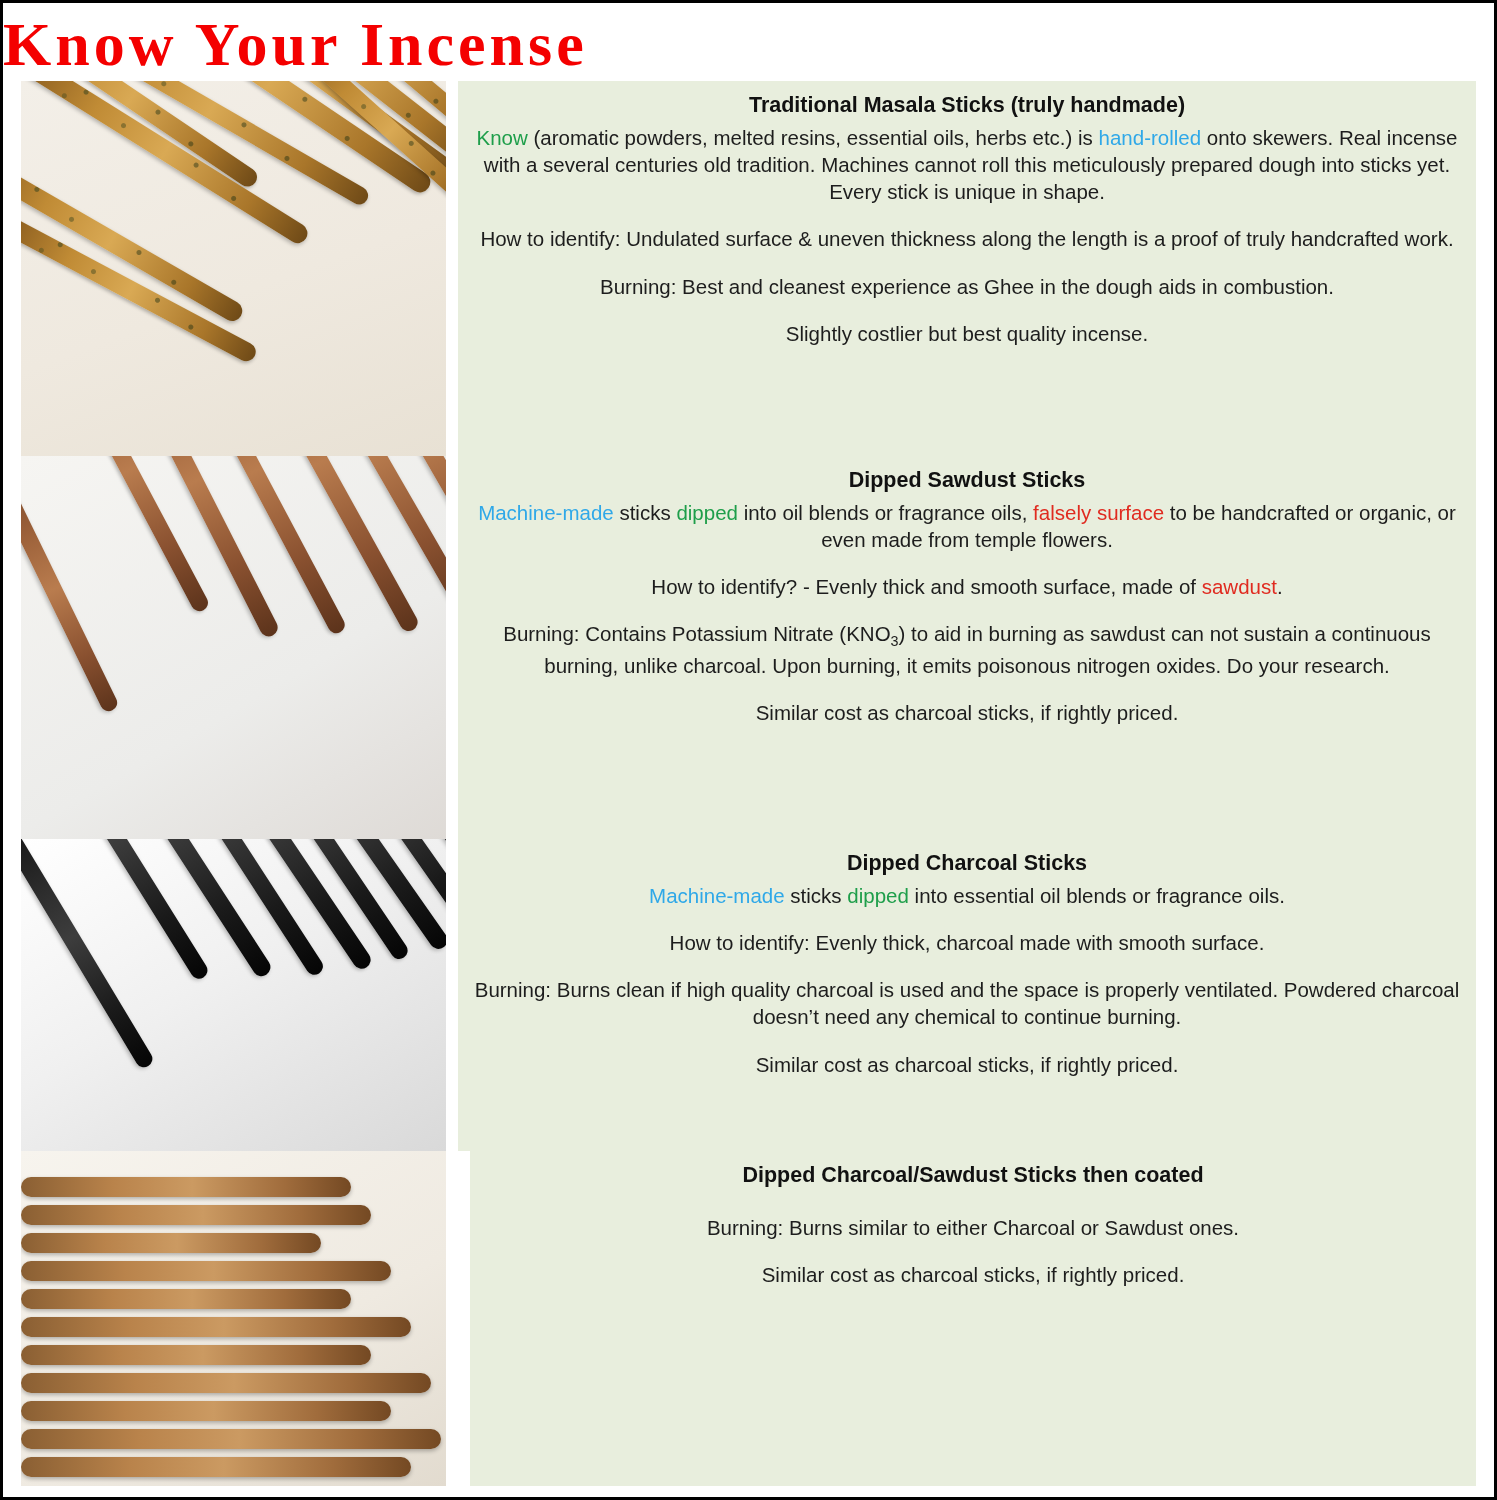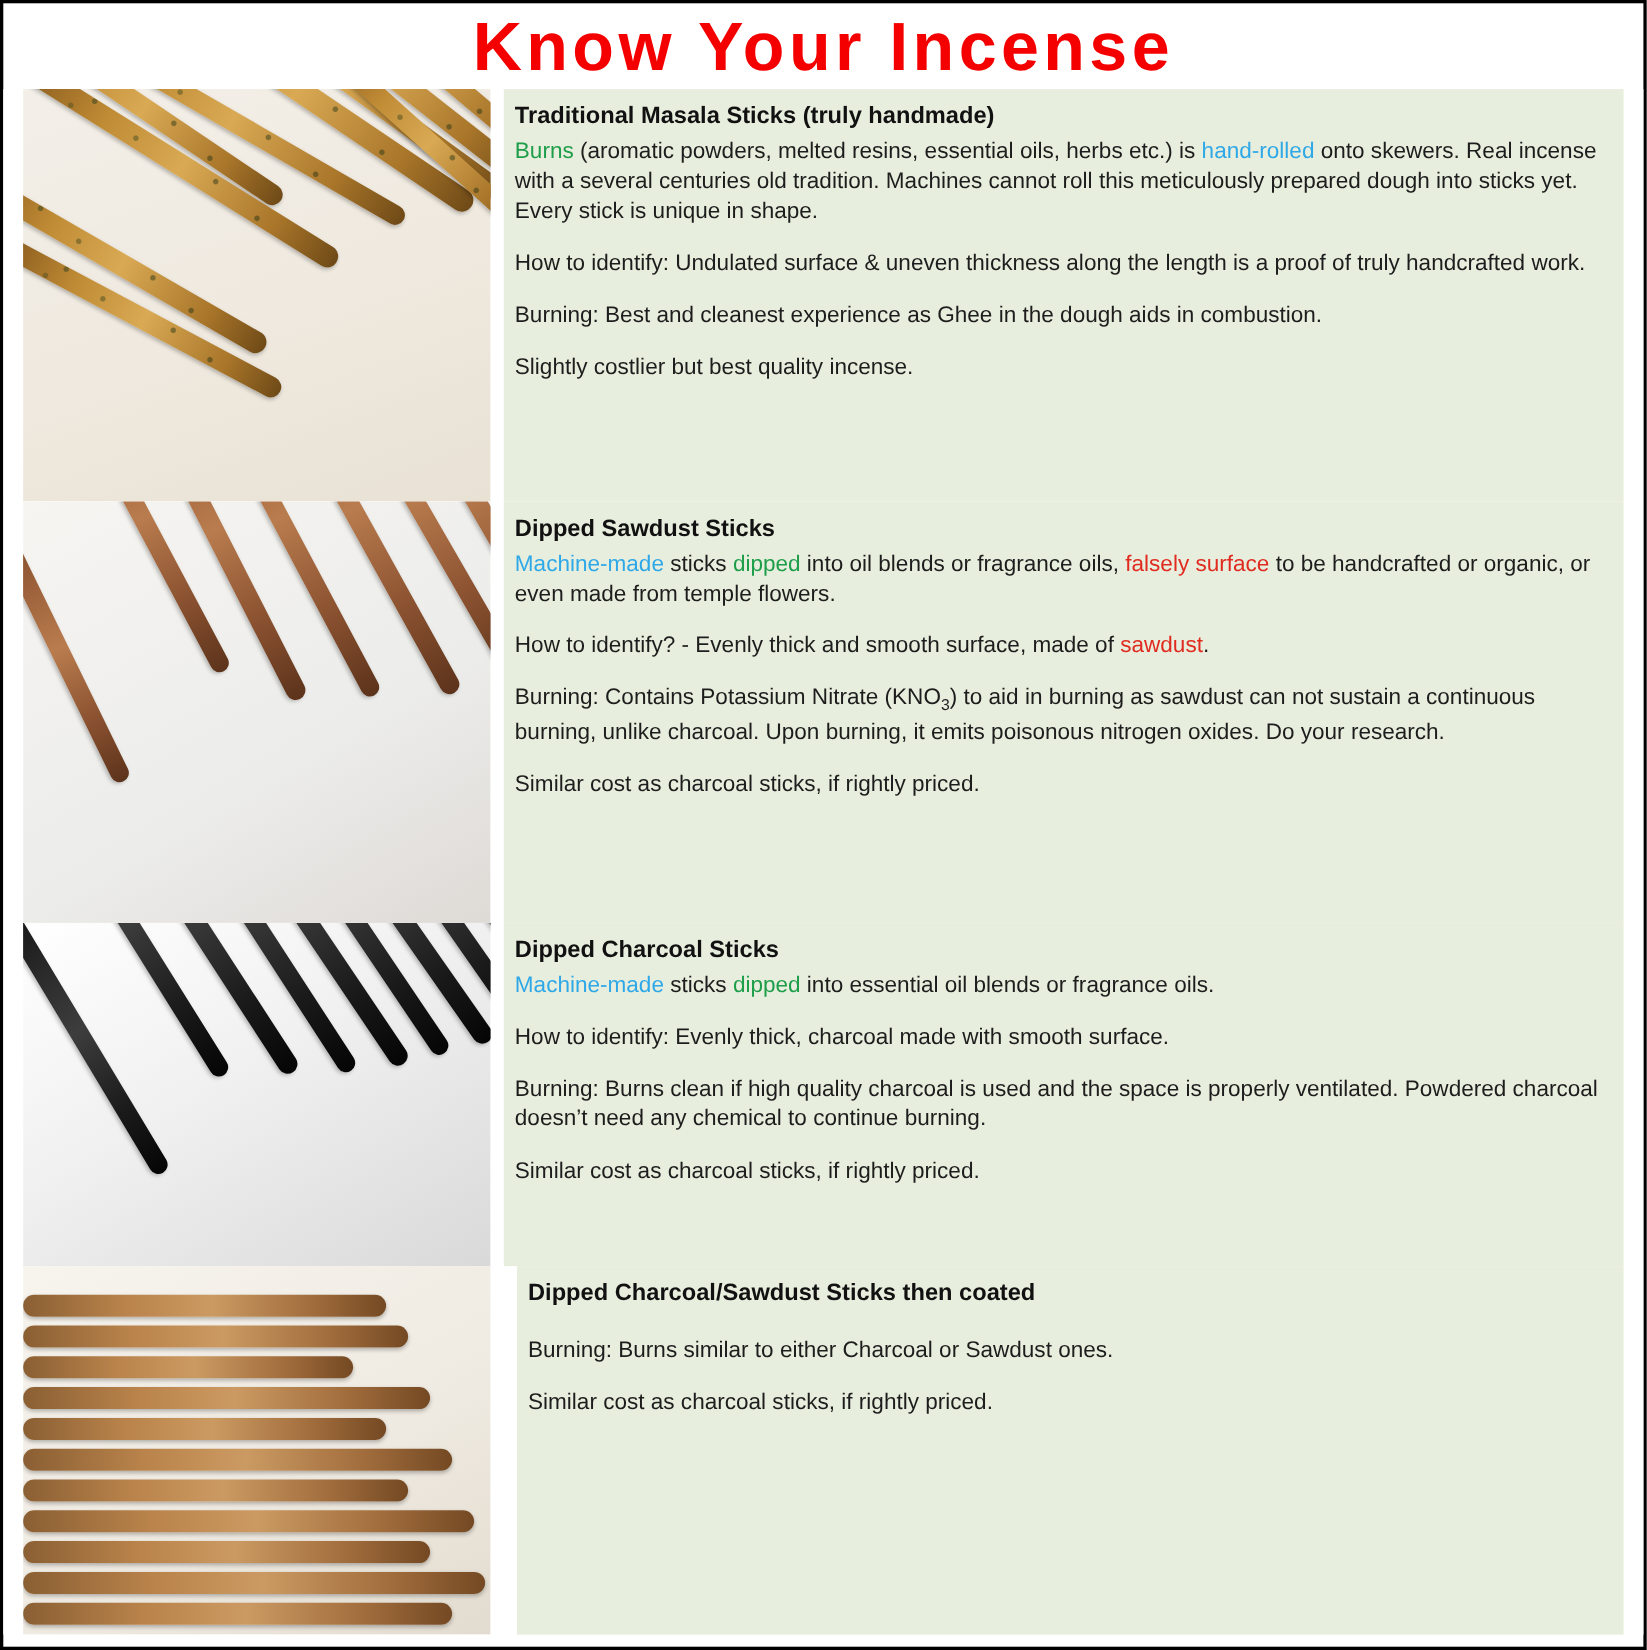--- a/index.html
+++ b/index.html
@@ -17,29 +17,29 @@
   #page {
     position: relative;
     width: 1497px;
     height: 1500px;
     background: #ffffff;
     box-sizing: border-box;
     border: 3px solid #000000;
   }
   
   .title {
-    text-align: center;
+    text-align: left;
     font-size: 62px;
     font-weight: bold;
     color: #f40000;
     letter-spacing: 4px;
     line-height: 1;
     padding-top: 10px;
     padding-bottom: 6px;
-    font-family: Liberation Sans, sans-serif;
+    font-family: Liberation Serif, serif;
   }
   
   .rows {
     position: relative;
     width: 100%;
   }
   .row {
     display: flex;
     align-items: stretch;
     background: #ffffff;
@@ -51,21 +51,21 @@
     position: relative;
     overflow: hidden;
   }
   .panel {
     flex: 1 1 auto;
     background: #e8eedd;
     margin-left: 12px;
     margin-right: 18px;
     padding: 8px 10px 10px 10px;
     box-sizing: border-box;
-    text-align: left;
+    text-align: center;
     font-size: 20.5px;
     line-height: 1.33;
     color: #1d1d1d;
   }
   .panel h2 {
     font-size: 21.5px;
     font-weight: bold;
     margin: 2px 0 4px 0;
     color: #111111;
   }
@@ -140,21 +140,21 @@
           <div class="stick m-stick" style="left:160px;top:-30px;width:330px;height:20px;transform:rotate(38deg);"></div>
           <div class="stick m-stick" style="left:210px;top:-40px;width:300px;height:18px;transform:rotate(40deg);"></div>
           <div class="stick m-stick" style="left:-60px;top:150px;width:300px;height:20px;transform:rotate(30deg);"></div>
           <div class="stick m-stick" style="left:-30px;top:200px;width:280px;height:19px;transform:rotate(28deg);"></div>
           <div class="stick m-stick" style="left:250px;top:40px;width:240px;height:18px;transform:rotate(42deg);"></div>
         </div>
       </div>
       <div class="panel">
         <h2>Traditional Masala Sticks (truly handmade)</h2>
         <div class="body">
-            <p><span class="green">Burns</span><span> (aromatic powders, melted resins, essential oils, herbs etc.) is </span><span class="blue">hand-rolled</span><span> onto skewers. Real incense with a several centuries old tradition. Machines cannot roll this meticulously prepared dough into sticks yet. Every stick is unique in shape.</span></p>
+            <p><span class="green">Know</span><span> (aromatic powders, melted resins, essential oils, herbs etc.) is </span><span class="blue">hand-rolled</span><span> onto skewers. Real incense with a several centuries old tradition. Machines cannot roll this meticulously prepared dough into sticks yet. Every stick is unique in shape.</span></p>
             <div class="spacer"></div>
             <p><span>How to identify:  Undulated surface &amp; uneven thickness along the length is a proof of truly handcrafted work.</span></p>
             <div class="spacer"></div>
             <p><span>Burning: Best and cleanest experience as Ghee in the dough aids in combustion.</span></p>
             <div class="spacer"></div>
             <p><span>Slightly costlier but best quality incense.</span></p>
           </div>
       </div>
     </div>
 

